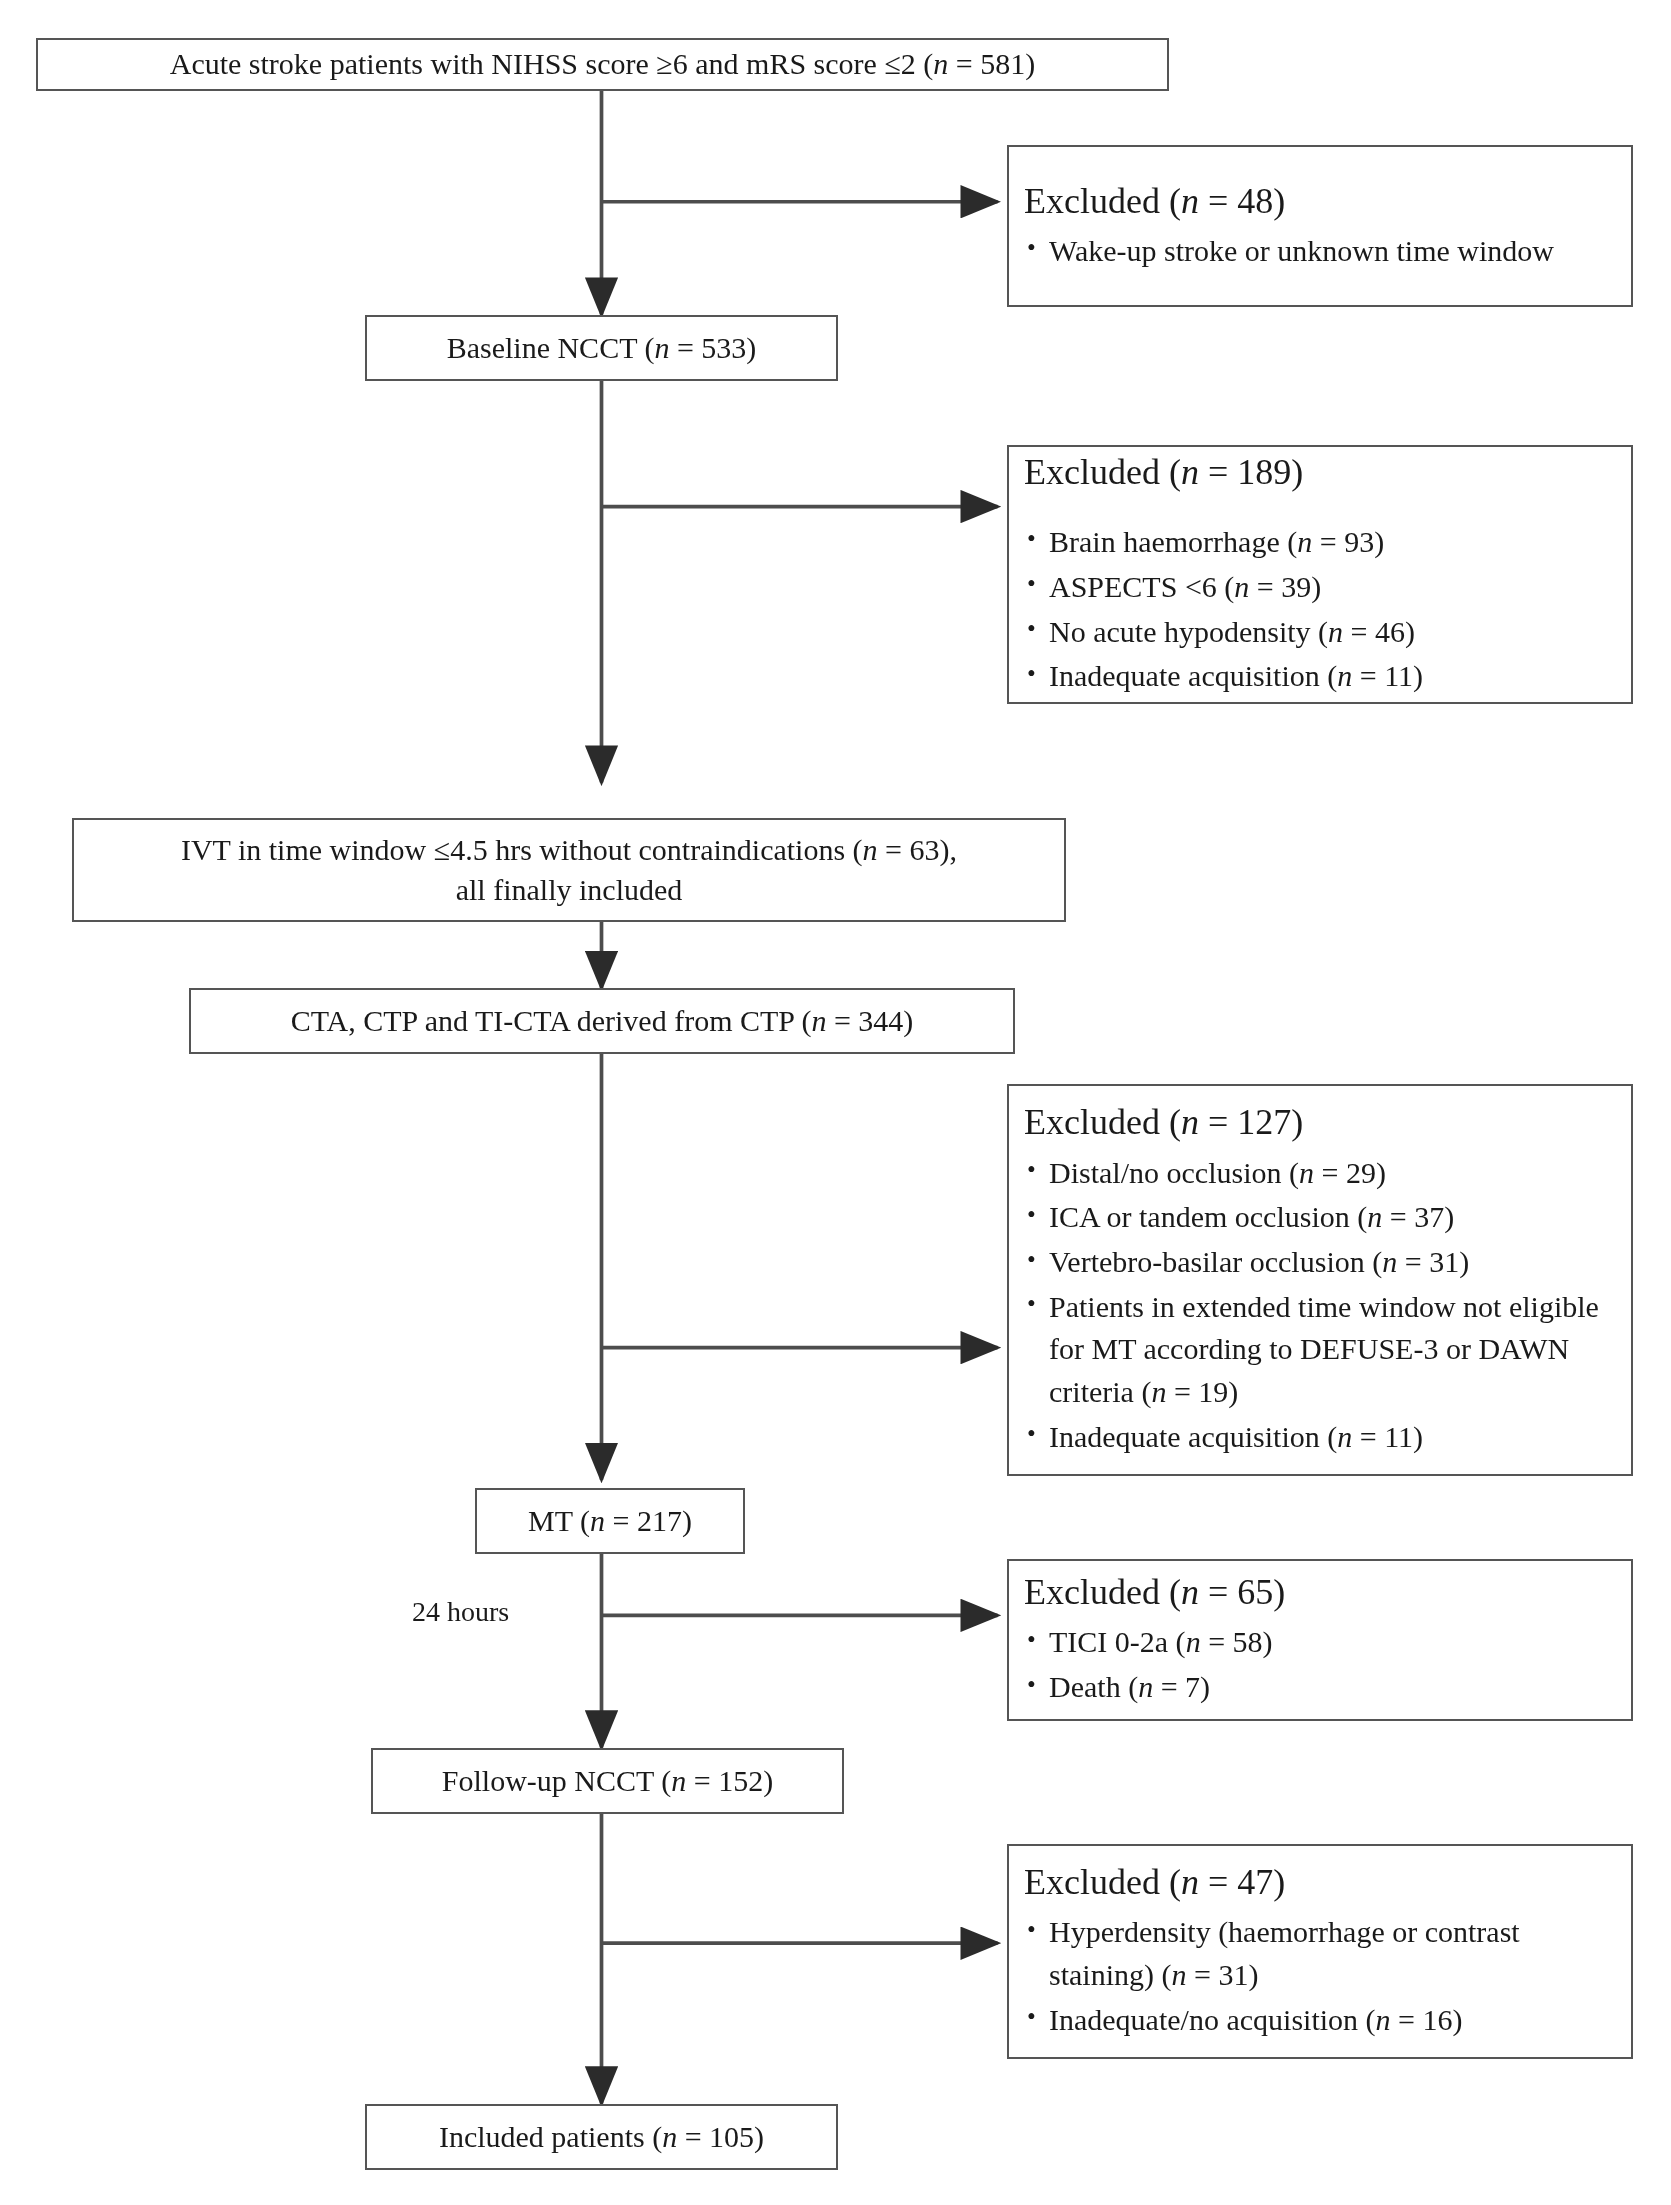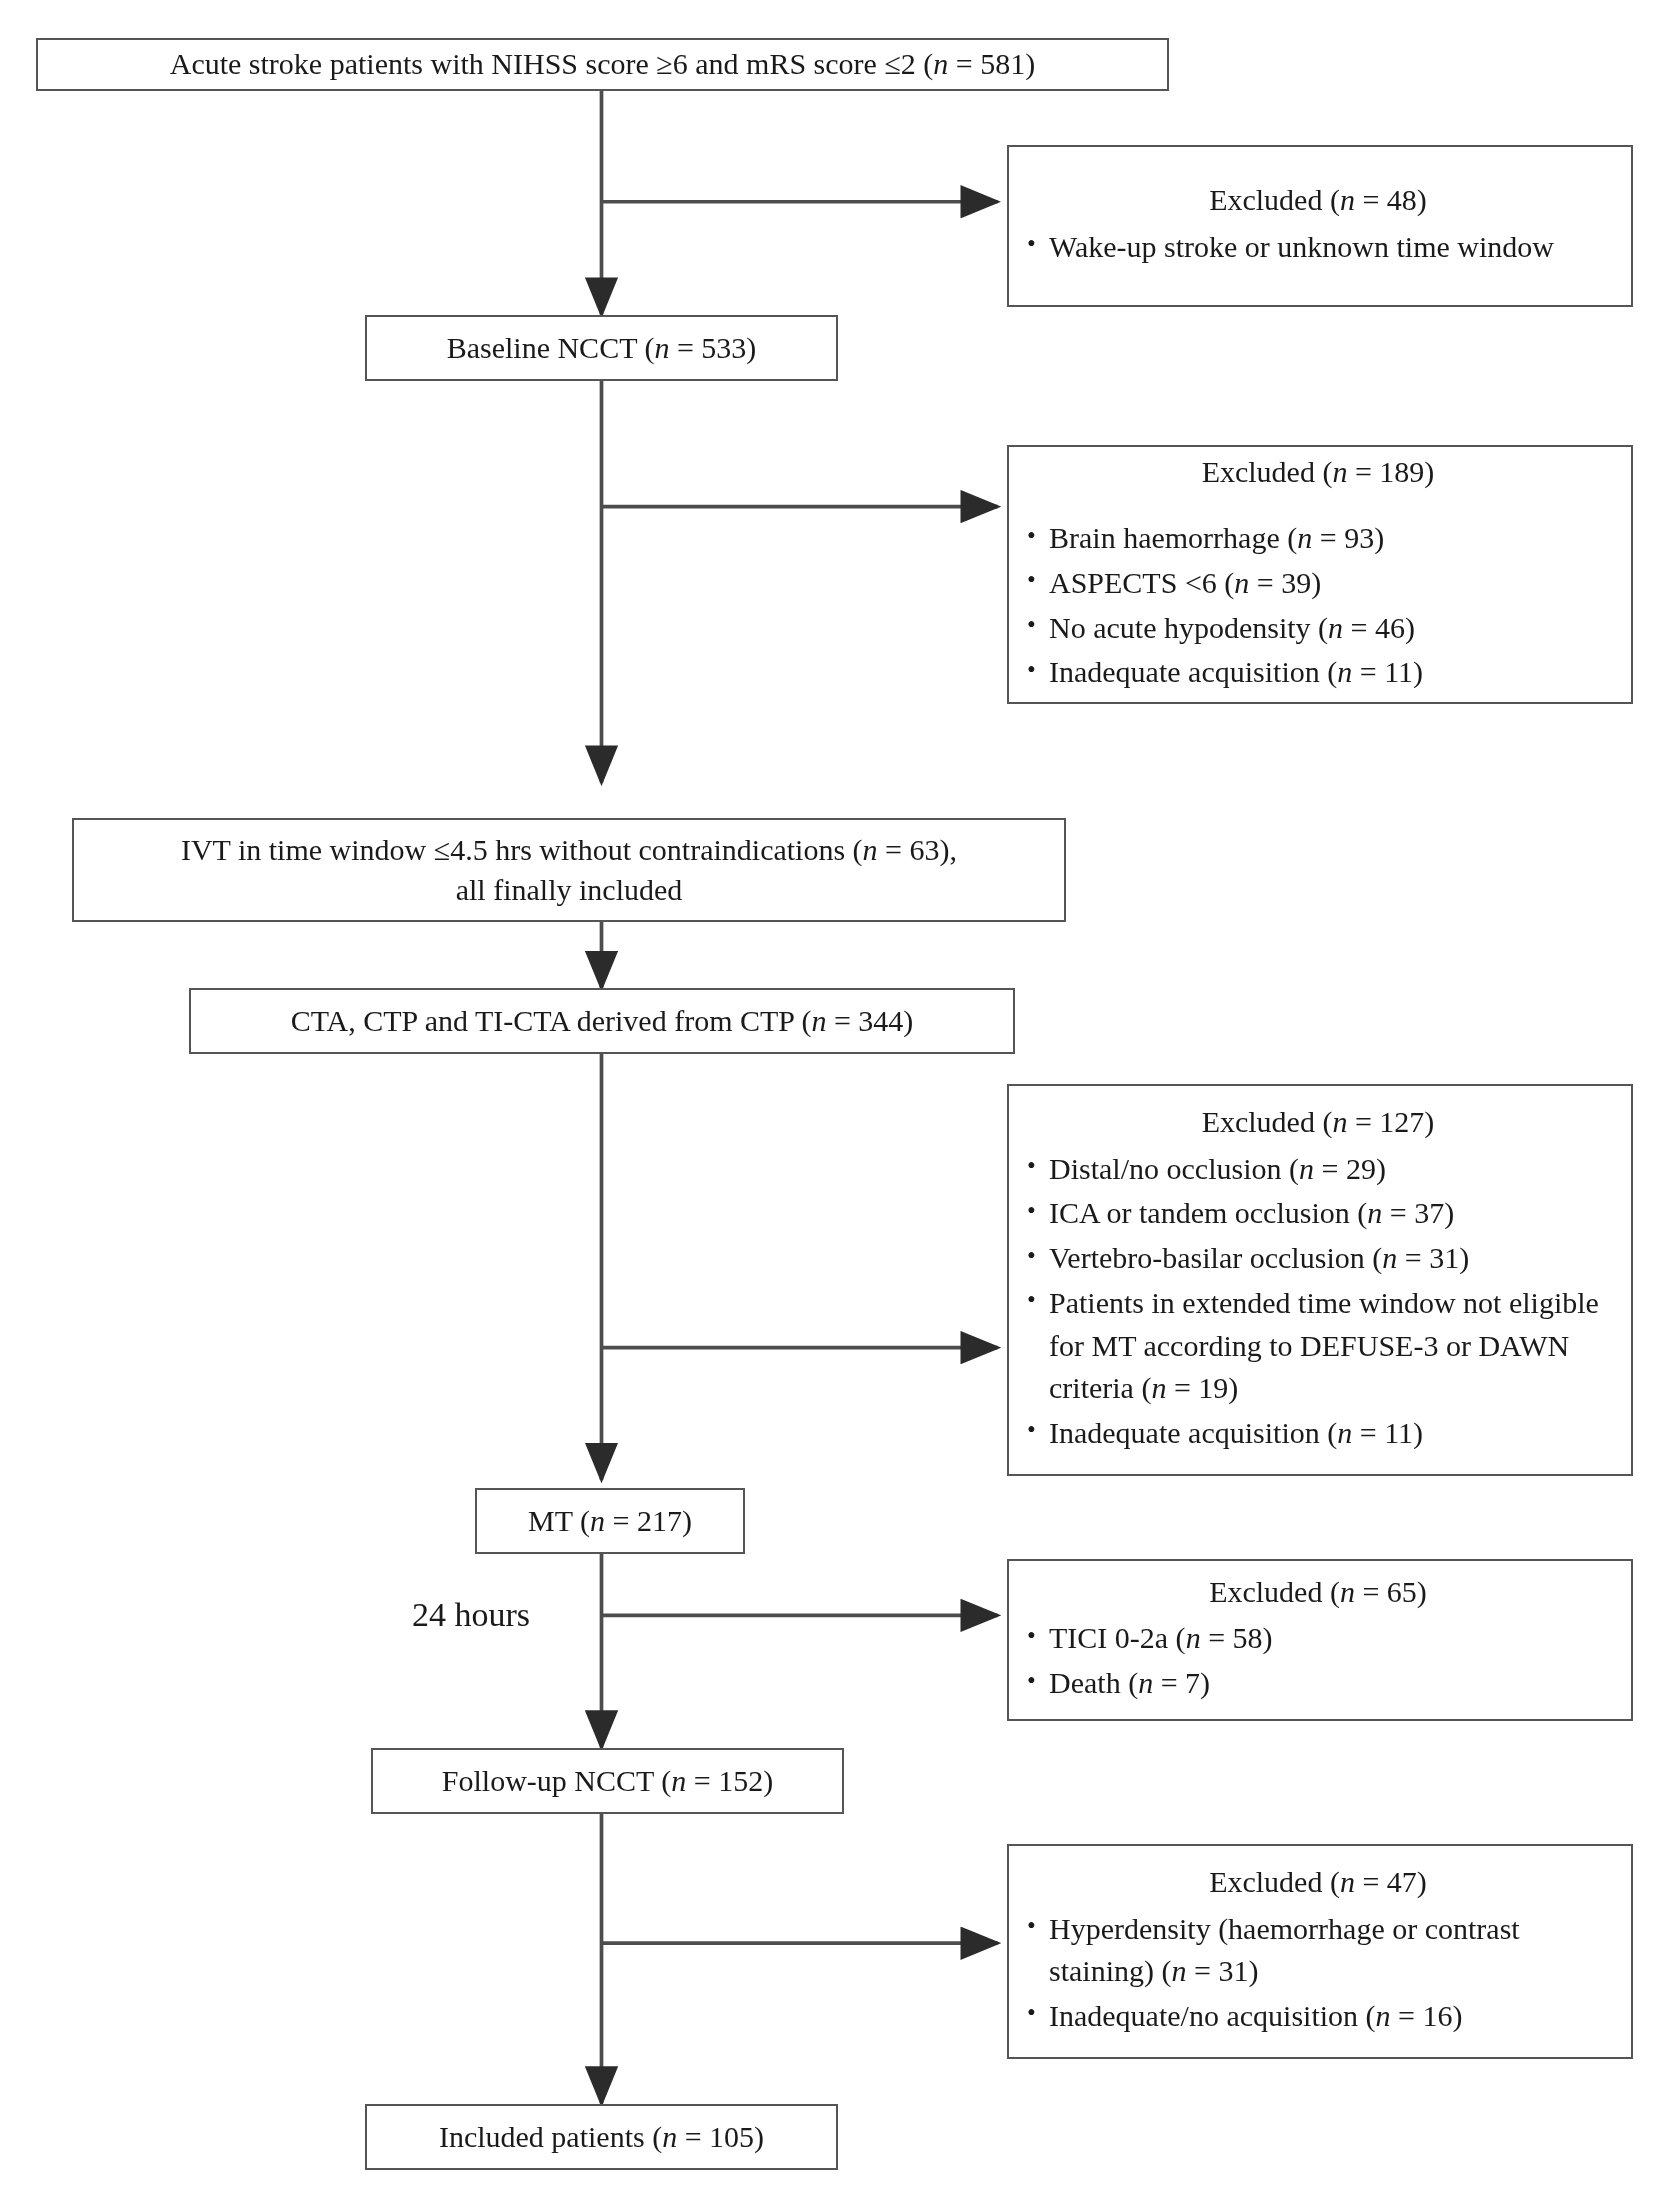--- a/index.html
+++ b/index.html
@@ -43,22 +43,21 @@
   .node-main .node-text {
     font-size: 30px;
     line-height: 1.34;
     white-space: nowrap;
   }
   .node-excluded {
     align-items: stretch;
     padding: 16.3px 19px 16.3px 15px;
   }
   .excl-title {
-    font-size: 30px;
-    text-align: center;
+    font-size: 36px;
     line-height: 1.28;
     margin-bottom: 6px;
   }
   .excl-list {
     list-style: none;
     margin: 0;
     padding: 0;
   }
   .excl-list li {
     position: relative;
@@ -69,21 +68,21 @@
   }
   .excl-list li .bullet {
     position: absolute;
     left: 3px;
     top: -1.5px;
     font-size: 25px;
     line-height: 1.6;
   }
   .edge-label {
     position: absolute;
-    font-size: 34px;
+    font-size: 28px;
     line-height: 1.2;
     white-space: nowrap;
     z-index: 2;
   }
   em.n {
     font-style: italic;
   }
 </style>
 </head>
 <body>

